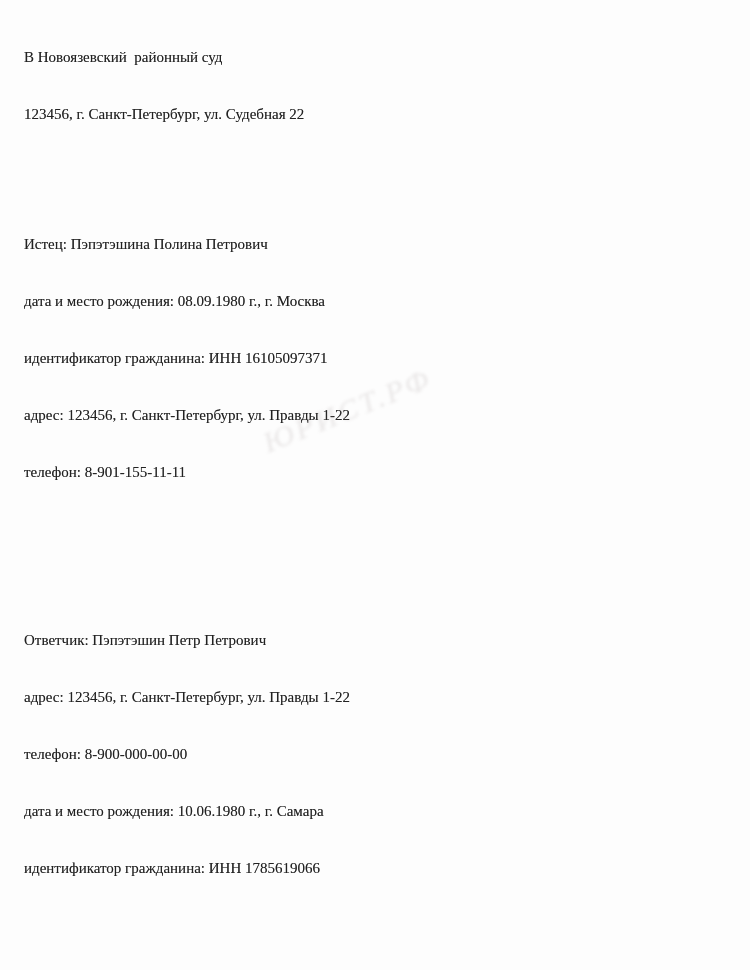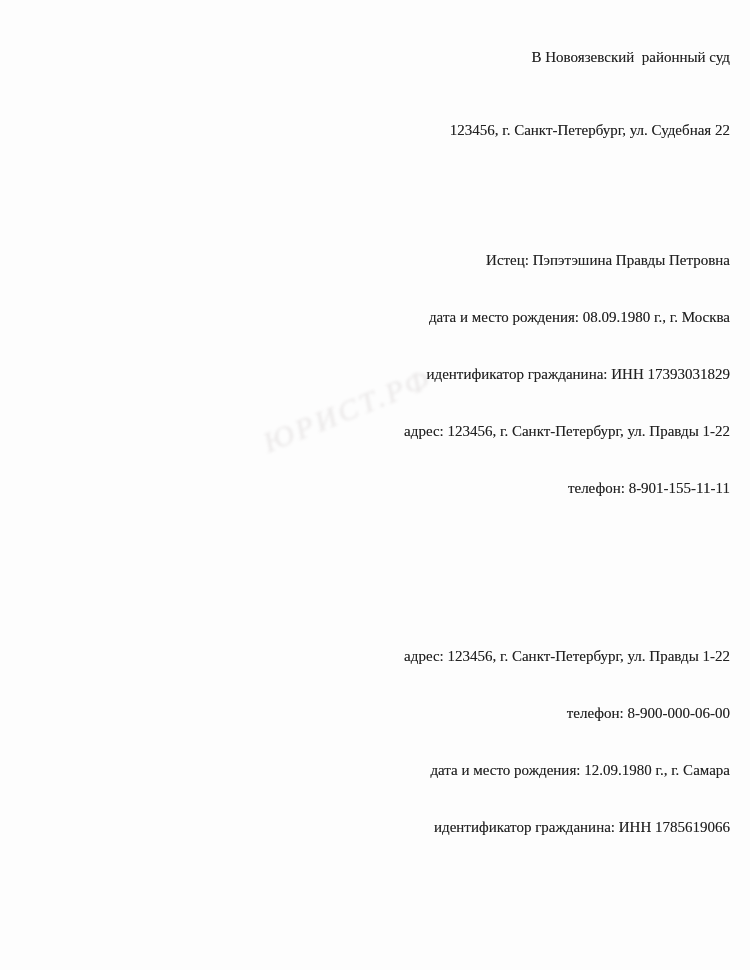--- a/index.html
+++ b/index.html
@@ -13,26 +13,26 @@
     height: 970px;
     box-sizing: border-box;
     padding: 10px 20px 0 24px;
     background: #fdfdfd;
     overflow: hidden;
     font-family: "Liberation Serif", "DejaVu Serif", serif;
     color: #222222;
     text-shadow: 0 0 0.5px rgba(40,40,40,0.45);
   }
   .doc-header {
-    text-align: right;
+    text-align: left;
     font-size: 15px;
     line-height: 19px;
     white-space: pre-wrap;
   }
-  .court-address { margin-top: 16px; }
+  .court-address { }
   .party-block { margin-top: 16px; }
   .watermark {
     position: absolute;
     left: 258px;
     top: 428px;
     transform: rotate(-22deg);
     transform-origin: left top;
     font-size: 30px;
     font-style: italic;
     letter-spacing: 3px;
@@ -45,30 +45,31 @@
 </head>
 <body>
 
 <div class="page">
 
   <div class="doc-header">
     <div class="court-name">В Новоязевский  районный суд</div>
     <div class="court-address">123456, г. Санкт-Петербург, ул. Судебная 22</div>
 
     <div class="party-block">
-      <div>Истец: Пэпэтэшина Правды Петровна</div>
+      <div>Истец: Пэпэтэшина Полина Петрович</div>
       <div>дата и место рождения: 08.09.1980 г., г. Москва</div>
-      <div>идентификатор гражданина: ИНН 17393031829</div>
+      <div>идентификатор гражданина: ИНН 16105097371</div>
       <div>адрес: 123456, г. Санкт-Петербург, ул. Правды 1-22</div>
       <div>телефон: 8-901-155-11-11</div>
     </div>
 
     <div class="party-block">
+      <div>Ответчик: Пэпэтэшин Петр Петрович</div>
       <div>адрес: 123456, г. Санкт-Петербург, ул. Правды 1-22</div>
-      <div>телефон: 8-900-000-06-00</div>
-      <div>дата и место рождения: 12.09.1980 г., г. Самара</div>
+      <div>телефон: 8-900-000-00-00</div>
+      <div>дата и место рождения: 10.06.1980 г., г. Самара</div>
       <div>идентификатор гражданина: ИНН 1785619066</div>
     </div>
   </div>
 
   <div class="watermark">ЮРИСТ.РФ</div>
 
 </div>
 
 </body></html>

